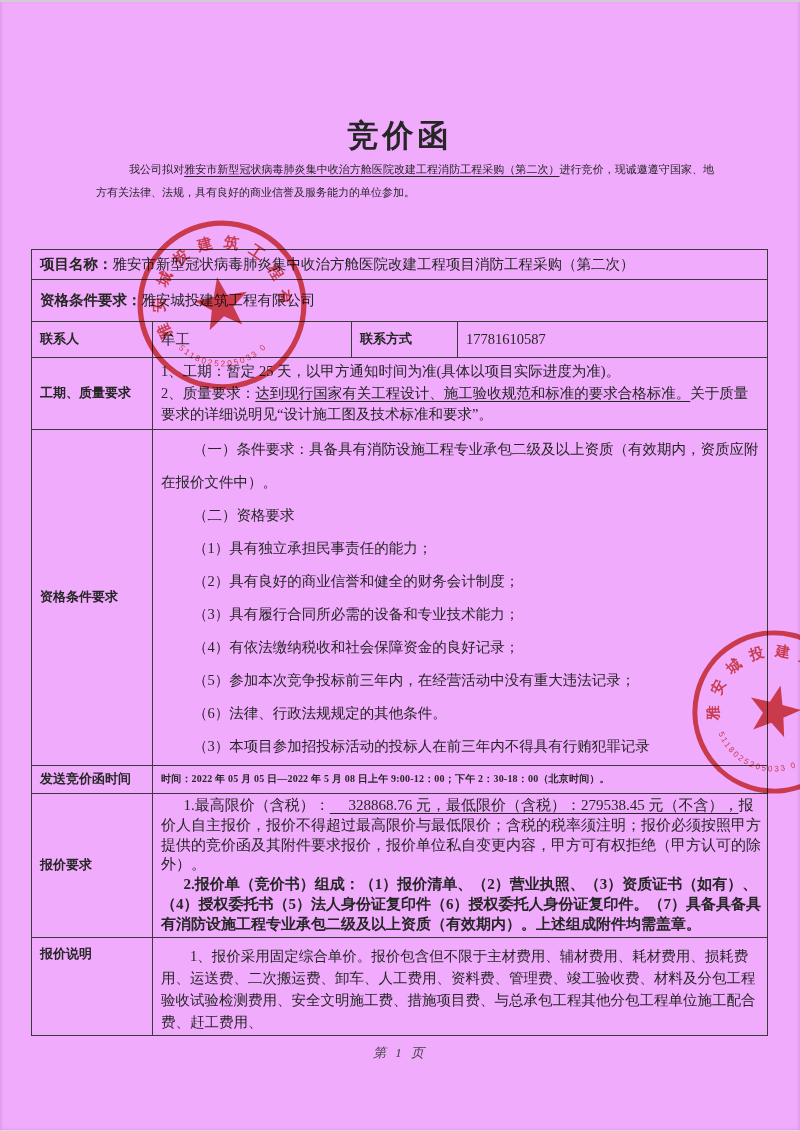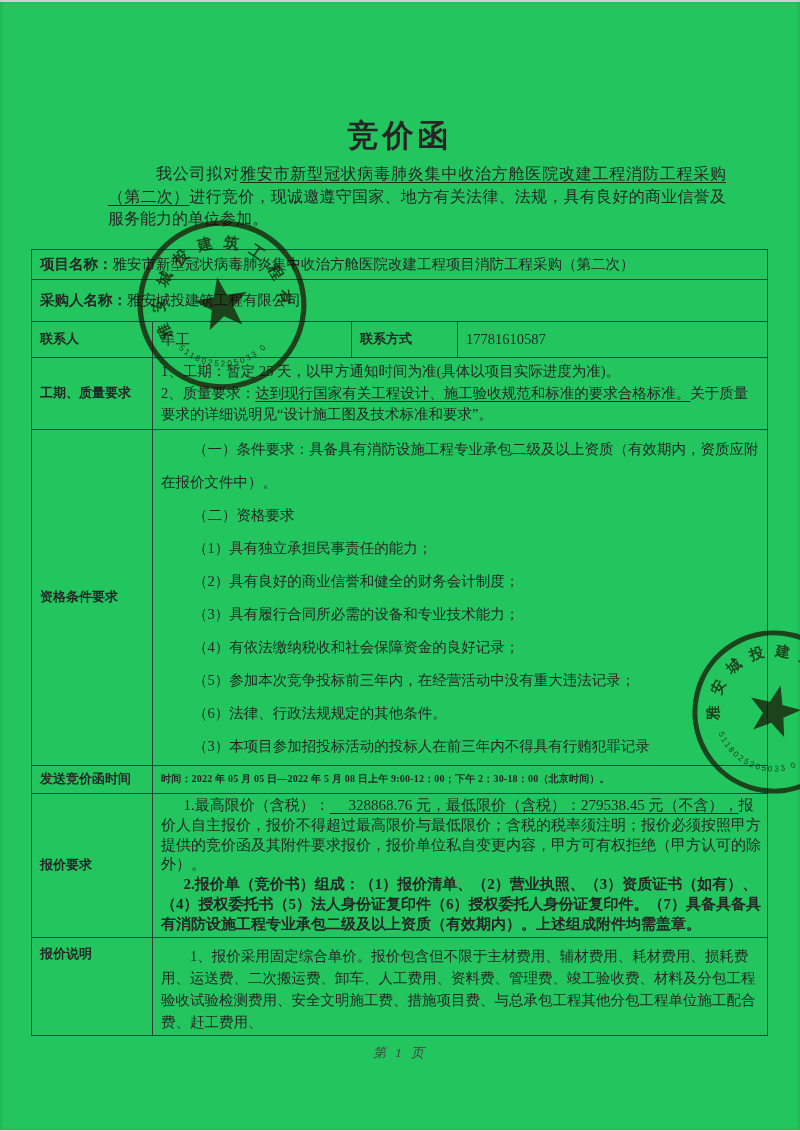--- a/index.html
+++ b/index.html
@@ -1,32 +1,32 @@
 <!DOCTYPE html>
 <html lang="zh"><head>
 <meta charset="utf-8">
 <style>
   html,body{margin:0;padding:0;background:#e9e9e9;}
   .page{
     position:relative;
     width:800px;height:1131px;
     margin:0 auto;
-    background:#22c55e;
+    background:#f0abfc;
     overflow:hidden;
     font-family:"Liberation Serif","DejaVu Serif",serif;
     color:#262626;
     box-shadow:inset 0 0 4px rgba(0,0,0,.18);
   }
   .doc-title{
     position:absolute;top:94px;left:0;width:100%;
     text-align:center;font-size:31px;font-weight:bold;letter-spacing:4px;
   }
   .intro{
     position:absolute;top:147px;left:96px;width:618px;
-    font-size:16px;line-height:22.5px;text-align:justify;text-indent:3em;margin-left:12px;
+    font-size:11px;line-height:22.5px;text-align:justify;text-indent:3em;
   }
   .u{text-decoration:underline;text-underline-offset:3px;}
   .doc-table{
     position:absolute;top:249px;left:31px;width:736px;
     border-collapse:collapse;table-layout:fixed;
     font-size:14.5px;line-height:1.45;
   }
   .doc-table td{
     border:1px solid #3a3a3a;
     padding:2px 6px 2px 8px;
@@ -87,21 +87,21 @@
       <col style="width:121px">
         <col style="width:199px">
         <col style="width:106px">
         <col style="width:310px">
     </colgroup>
     <tbody>
         <tr class="r1">
       <td colspan="4"><span class="inline-lbl">项目名称：</span><span>雅安市新型冠状病毒肺炎集中收治方舱医院改建工程项目消防工程采购（第二次）</span></td>
     </tr>
     <tr class="r2">
-      <td colspan="4"><span class="inline-lbl">采购人名称：</span><span>雅安城投建筑工程有限公司</span></td>
+      <td colspan="4"><span class="inline-lbl">资格条件要求：</span><span>雅安城投建筑工程有限公司</span></td>
     </tr>
     <tr class="r3">
       <td class="lbl">联系人</td>
       <td>牟工</td>
       <td class="lbl">联系方式</td>
       <td>17781610587</td>
     </tr>
     <tr class="r5">
       <td class="lbl">工期、质量要求</td>
       <td colspan="3" class="content">

